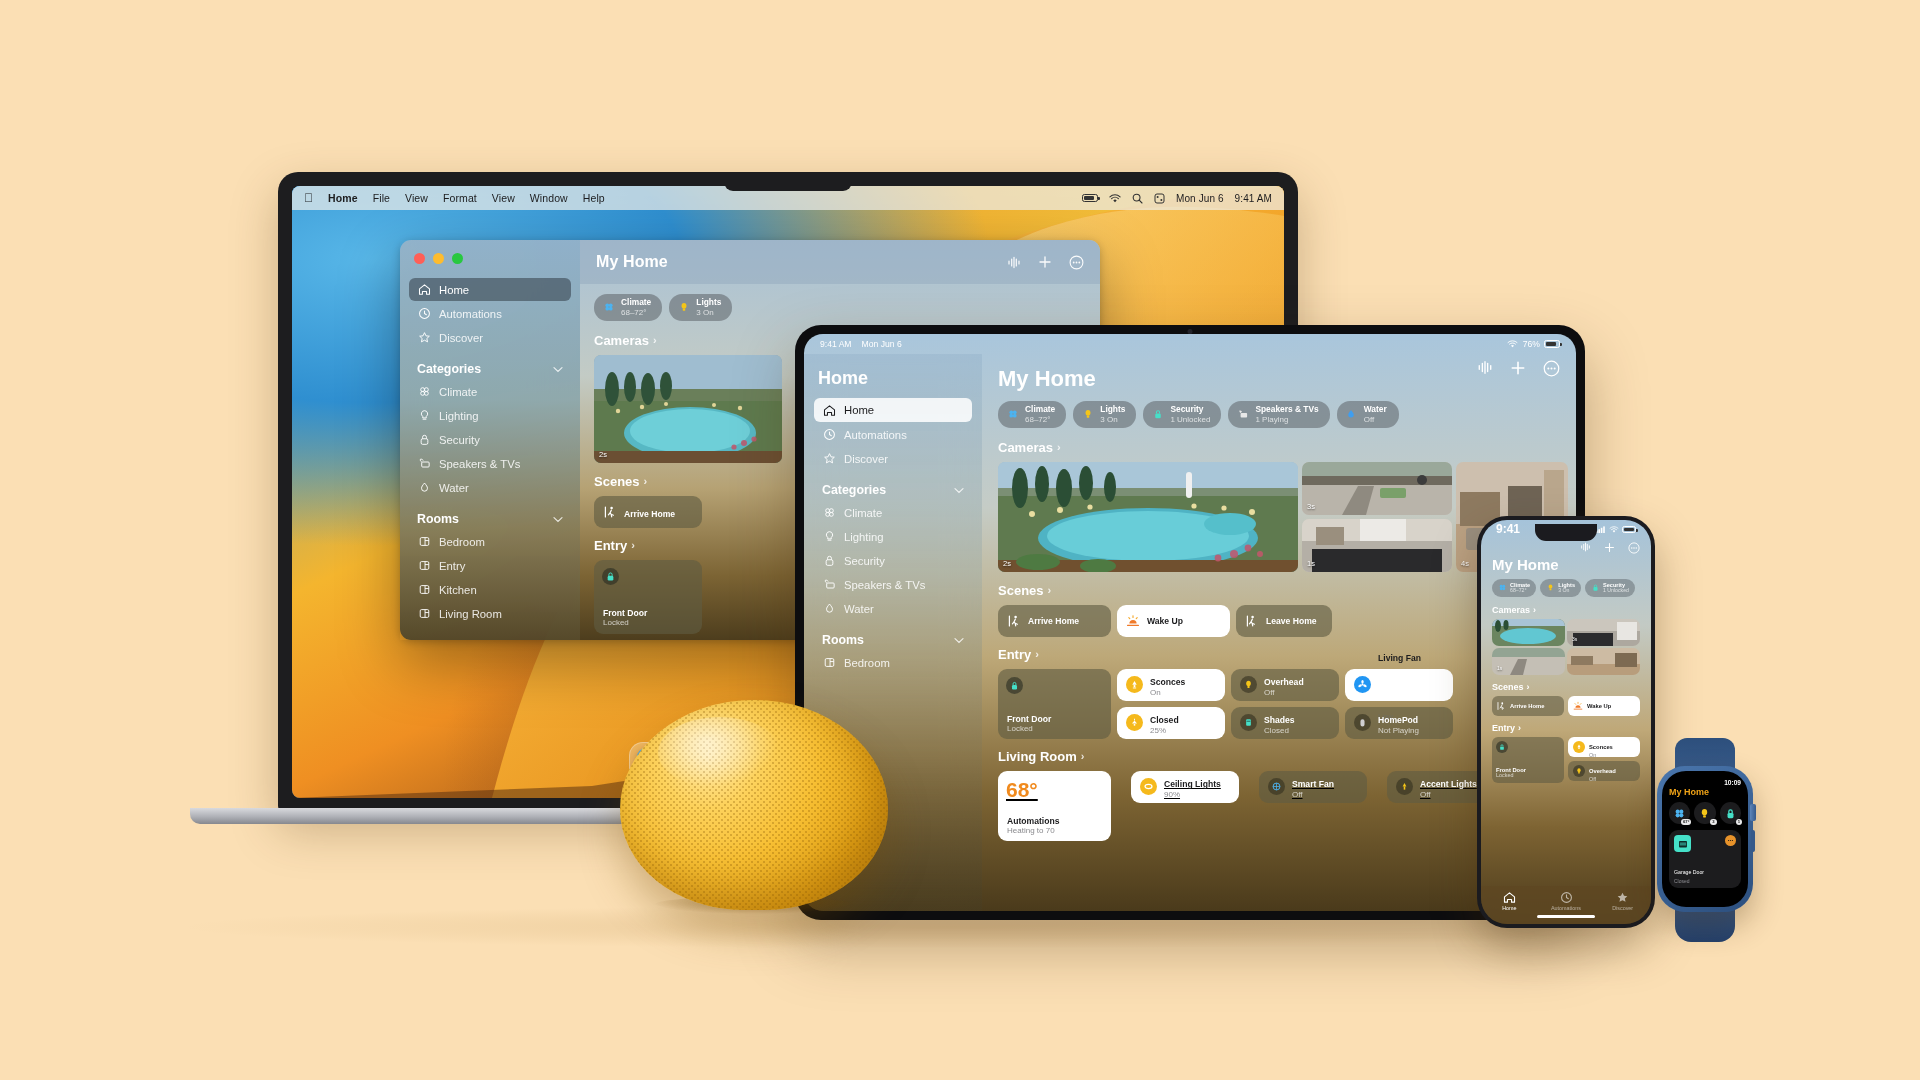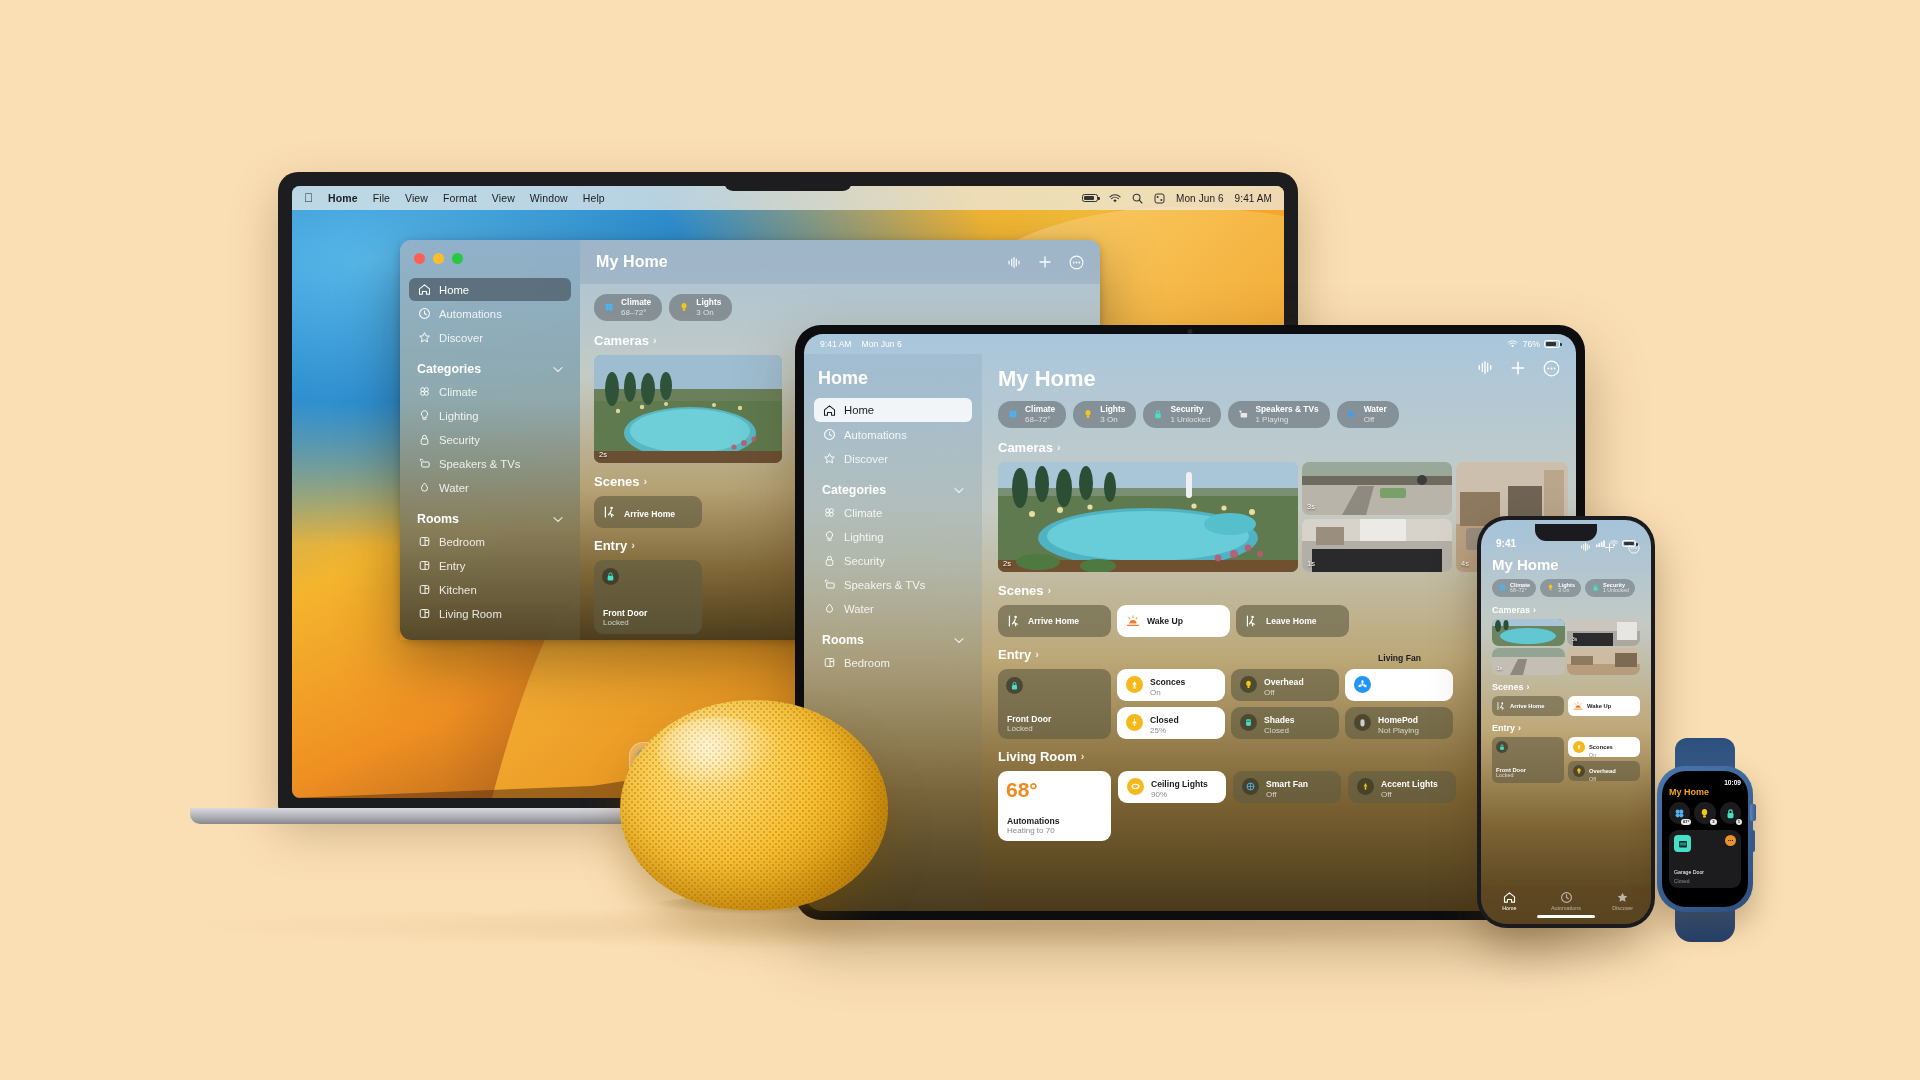--- a/index.html
+++ b/index.html
@@ -158,21 +158,21 @@
 
   
   .iphone {
     position:absolute; left:1477px; top:516px; width:178px; height:412px;
     background:#1b1b1f; border-radius:30px; padding:4px;
     box-shadow:0 20px 44px rgba(70,45,10,.36); z-index:14;
   }
   .iphone-screen { position:absolute; left:4px; top:4px; width:170px; height:404px; border-radius:26px; overflow:hidden;
     background:linear-gradient(180deg,#a5c3da 0%, #c3cac4 26%, #bfa878 52%, #7e6433 76%, #4b3a1b 100%); }
   .iph-notch { position:absolute; left:50%; top:4px; transform:translateX(-50%); width:62px; height:17px; background:#1b1b1f; border-radius:0 0 11px 11px; z-index:6; }
-  .iph-status { position:absolute; left:0; right:0; top:16px; height:14px; display:flex; align-items:center; padding:0 15px; font-size:10px; color:#fff; font-weight:bold; z-index:5; }
+  .iph-status { position:absolute; left:0; right:0; top:2px; height:14px; display:flex; align-items:center; padding:0 15px; font-size:12px; color:#fff; font-weight:bold; z-index:5; }
   .iph-status .sp { flex:1; }
   .iph-body { position:absolute; left:0; right:0; top:22px; bottom:0; padding:0 11px; }
   .iph-tb { display:flex; justify-content:flex-end; gap:13px; color:#fff; margin-bottom:2px; }
   .iph-title { font-size:15px; font-weight:bold; color:#fff; margin-bottom:6px; }
   .iph-pills { display:flex; gap:4px; margin-bottom:8px; }
   .iph-pill { display:flex; align-items:center; gap:3px; background:rgba(96,104,110,.5); border-radius:10px; padding:3px 6px; }
   .iph-pt { font-size:5.6px; font-weight:bold; color:#fff; line-height:1.1; }
   .iph-ps { font-size:5.2px; color:rgba(255,255,255,.7); line-height:1.1; }
   .iph-sect { font-size:9px; font-weight:bold; color:#fff; margin:0 0 4px 0; display:flex; gap:3px; align-items:center; }
   .iph-tile { height:20px; border-radius:6px; display:flex; align-items:center; gap:4px; padding:0 5px; background:rgba(96,92,66,.6); }
@@ -966,21 +966,21 @@
                   <path d="M1.6 11.4h10.8" stroke="#f07a2a" stroke-width="1.2" stroke-linecap="round"></path>
                   <g stroke="#f5a623" stroke-width="1.1" stroke-linecap="round">
                     <path d="M7 1.8v1.6"></path>
                     <path d="M2.8 3.6 3.8 4.7"></path>
                     <path d="M11.2 3.6 10.2 4.7"></path>
                   </g>
                 </svg>
             </span>
             <span class="tile-t">Wake Up</span>
           </div>
-          <div class="tile" style="width:113px;">
+          <div class="tile" style="width:96px;">
             <span class="ic">
               <svg width="13" height="14" viewBox="0 0 13 14">
                   <path d="M1.4 2v10" stroke="#fff" stroke-width="1.2" stroke-linecap="round"></path>
                   <circle cx="6.6" cy="3" r="1.3" fill="#fff"></circle>
                   <path d="M6.4 5 5 8l1.2 1.3.5 2.6M5 8 3.4 9.8M6.2 9.3l2.2.9" stroke="#fff" stroke-width="1.2" fill="none" stroke-linecap="round"></path>
                 </svg>
             </span>
             <span class="tile-t">Leave Home</span>
           </div>
         </div>
@@ -1066,21 +1066,21 @@
               </span>
               <span class="tile-lab"><span class="tile-t">HomePod</span><span class="tile-s" style="display:block;">Not Playing</span></span>
             </div>
           </div>
         </div>
 
         <div class="sect-h">
           <span>Living Room</span>
           <span class="ch">›</span>
         </div>
-        <div style="display:flex; gap:7px;">
+        <div style="display:flex; gap:20px;text-decoration:underline;">
           <div class="big-tile" style="width:113px;height:70px;background:#fff;">
             <div style="font-size:21px;font-weight:bold;color:#f08a1e;line-height:1;">68°</div>
             <div style="position:absolute; left:9px; bottom:6px;">
               <div class="tile-t" style="color:#1c1c1e;">Automations</div>
               <div class="tile-s" style="color:#8a8a8e;">Heating to 70</div>
             </div>
           </div>
           <div style="display:flex;flex-direction:column;gap:6px;">
             <div class="tile lit">
               <span class="tile-ico" style="background:#f5b91c;">

